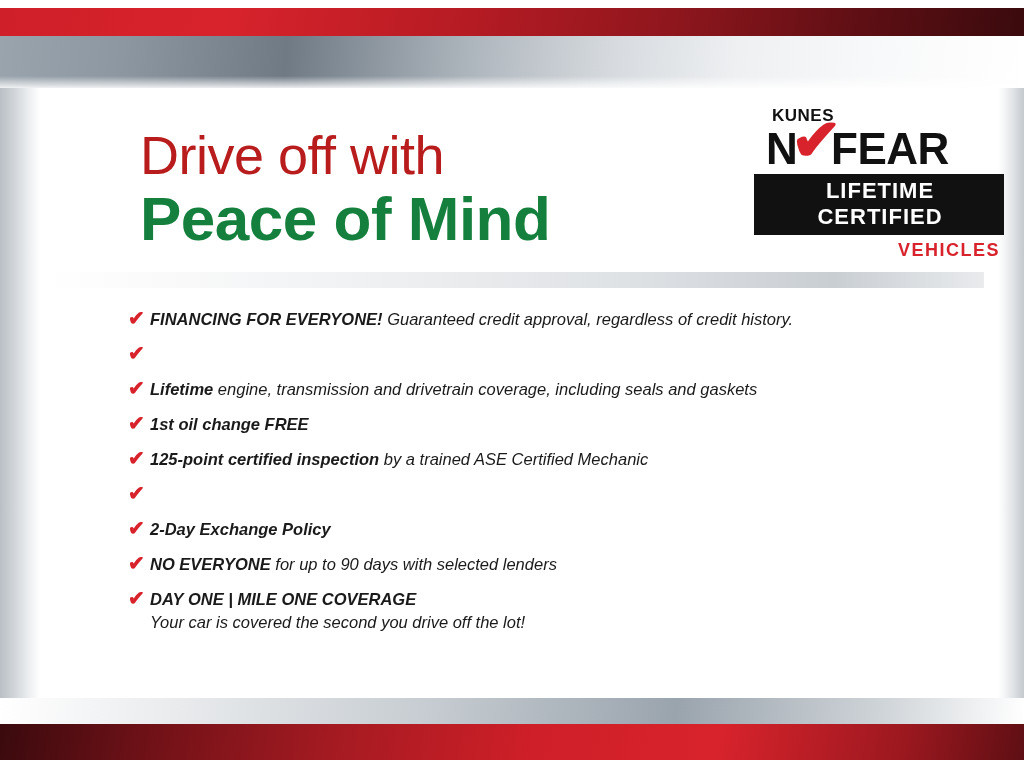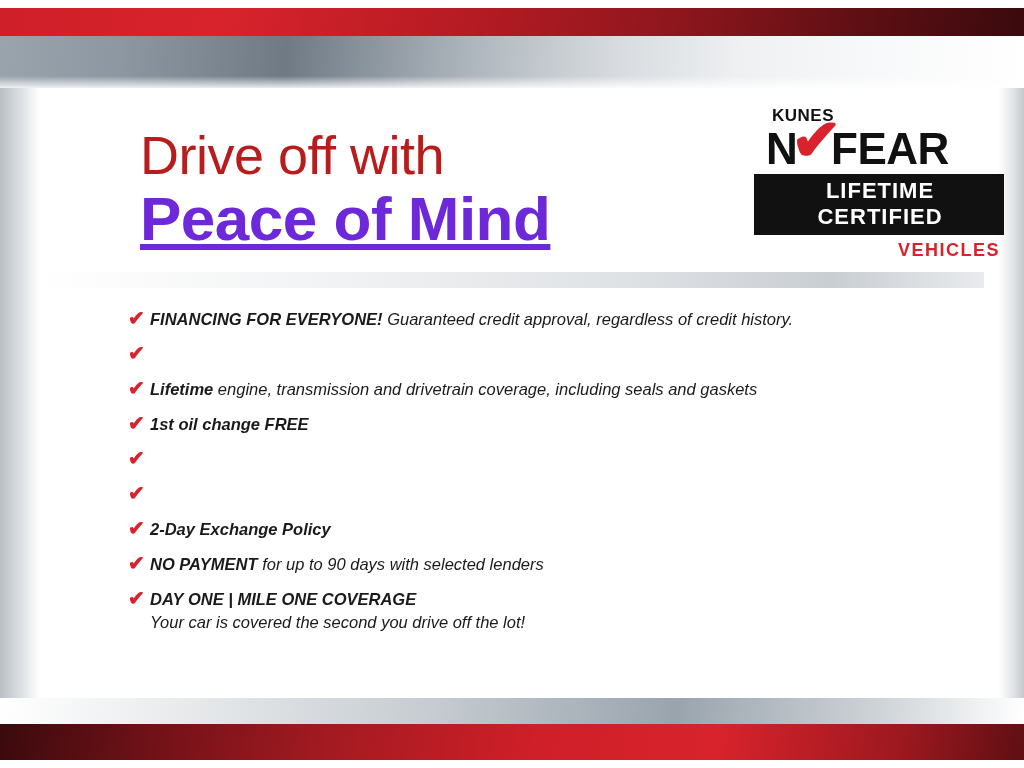--- a/index.html
+++ b/index.html
@@ -98,23 +98,22 @@
     line-height: 58px;
     font-weight: 400;
     letter-spacing: -0.5px;
     color: #b91c1c;
   }
   .headline-line2 {
     font-size: 62px;
     line-height: 66px;
     font-weight: 700;
     letter-spacing: -0.5px;
-    color: #6d28d9;
+    color: #15803d;
     margin-top: 2px;
-    text-decoration: underline;
   }
 
   
   .logo {
     position: absolute;
     right: 20px;
     top: 106px;
     width: 250px;
     height: 140px;
     text-align: right;
@@ -263,34 +262,35 @@
       <span class="bullet-text"><b>Lifetime</b><span> engine, transmission and drivetrain coverage, including seals and gaskets</span></span>
     </div>
 
     <div class="bullet">
       <span class="bullet-check">✔</span>
       <span class="bullet-text"><b>1st oil change FREE</b><span></span></span>
     </div>
 
     <div class="bullet">
       <span class="bullet-check">✔</span>
+      <span class="bullet-text"><b>125-point certified inspection</b><span> by a trained ASE Certified Mechanic</span></span>
     </div>
 
     <div class="bullet">
       <span class="bullet-check">✔</span>
     </div>
 
     <div class="bullet">
       <span class="bullet-check">✔</span>
       <span class="bullet-text"><b>2-Day Exchange Policy</b><span></span></span>
     </div>
 
     <div class="bullet">
       <span class="bullet-check">✔</span>
-      <span class="bullet-text"><b>NO PAYMENT</b><span> for up to 90 days with selected lenders</span></span>
+      <span class="bullet-text"><b>NO EVERYONE</b><span> for up to 90 days with selected lenders</span></span>
     </div>
 
     <div>
       <div class="bullet" style="margin-bottom:0;">
         <span class="bullet-check">✔</span>
         <span class="bullet-text"><b>DAY ONE  |  MILE ONE COVERAGE</b><span></span></span>
       </div>
       <div class="bullet-sub">Your car is covered the second you drive off the lot!</div>
     </div>
 

